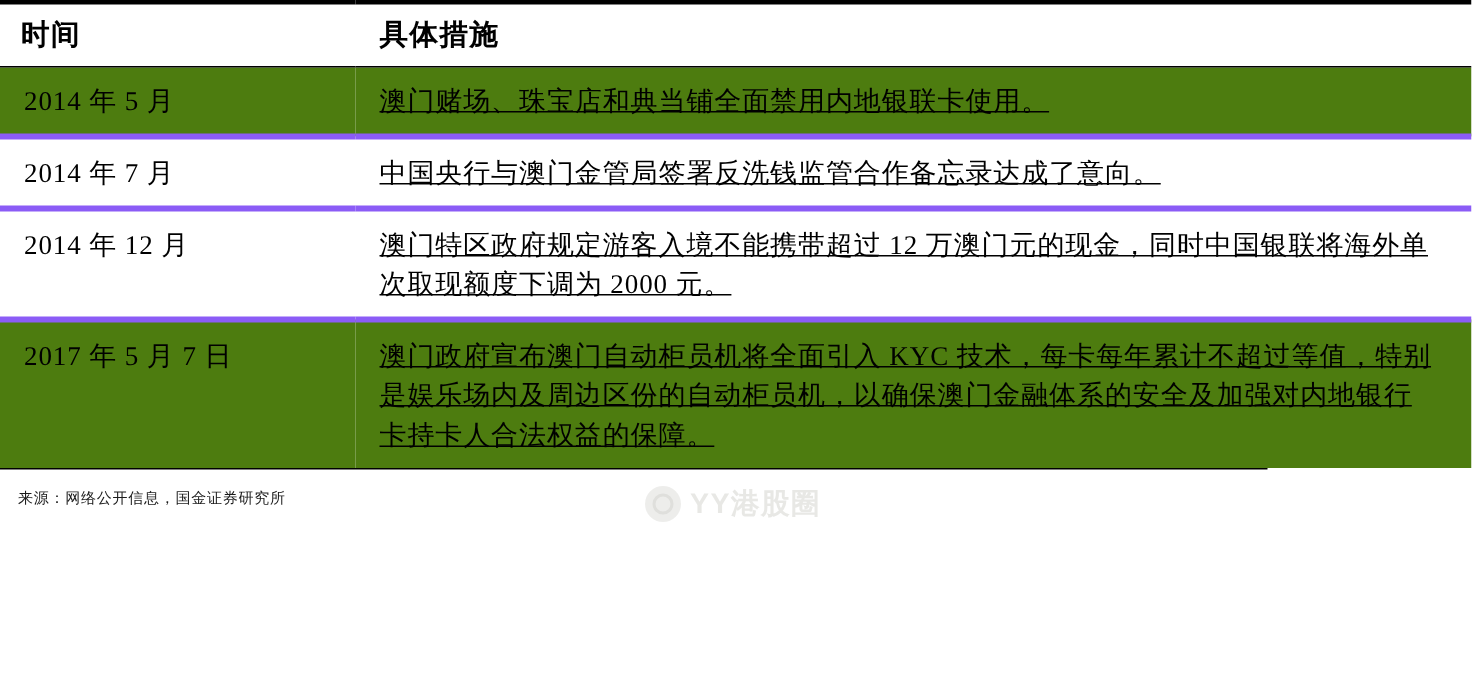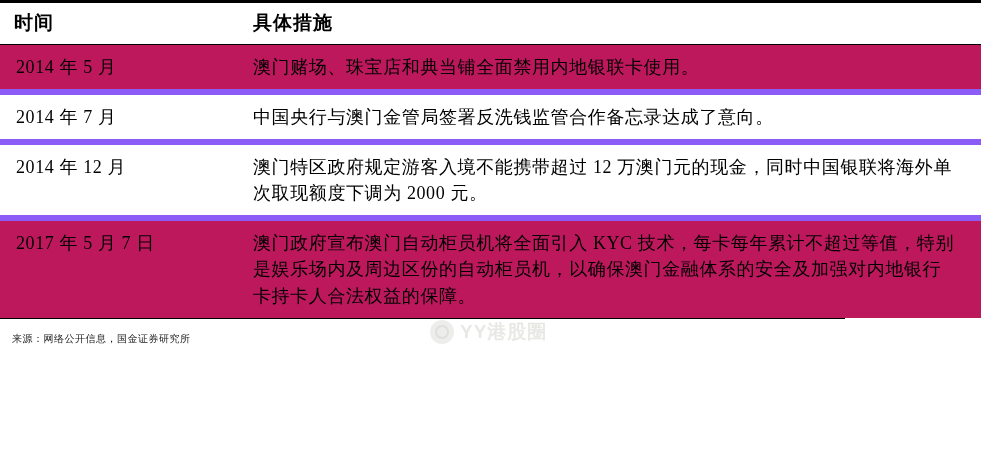--- a/index.html
+++ b/index.html
@@ -57,50 +57,51 @@
     line-height: 1.45;
     letter-spacing: 0.6px;
   }
   tbody td.time-cell {
     white-space: nowrap;
     padding-left: 16px;
   }
   tbody td.measure-cell {
     padding-left: 16px;
     padding-right: 24px;
+    text-decoration: underline;
   }
   tbody tr.shaded td {
-    background: #be185d;
+    background: #4d7c0f;
   }
   tbody tr.plain td {
     background: #ffffff;
   }
   tbody tr td {
-    border-top: 6px solid #8b5cf6;
+    border-top: 4px solid #8b5cf6;
   }
   tbody tr:first-child td {
     border-top: none;
   }
 
   .source-wrap {
     position: relative;
     padding: 9px 0 0 12px;
     border-top: 1.5px solid #000000;
     height: 54px;
     box-sizing: border-box;
   }
   .source-text {
     font-size: 10px;
     color: #1b1b1b;
     letter-spacing: 0.5px;
   }
   .watermark {
     position: absolute;
     left: 430px;
-    top: 0;
+    top: 10px;
     display: flex;
     align-items: center;
     gap: 6px;
     opacity: 0.45;
   }
   .wm-logo {
     width: 24px;
     height: 24px;
     border-radius: 50%;
     background: #d8d8d4;

